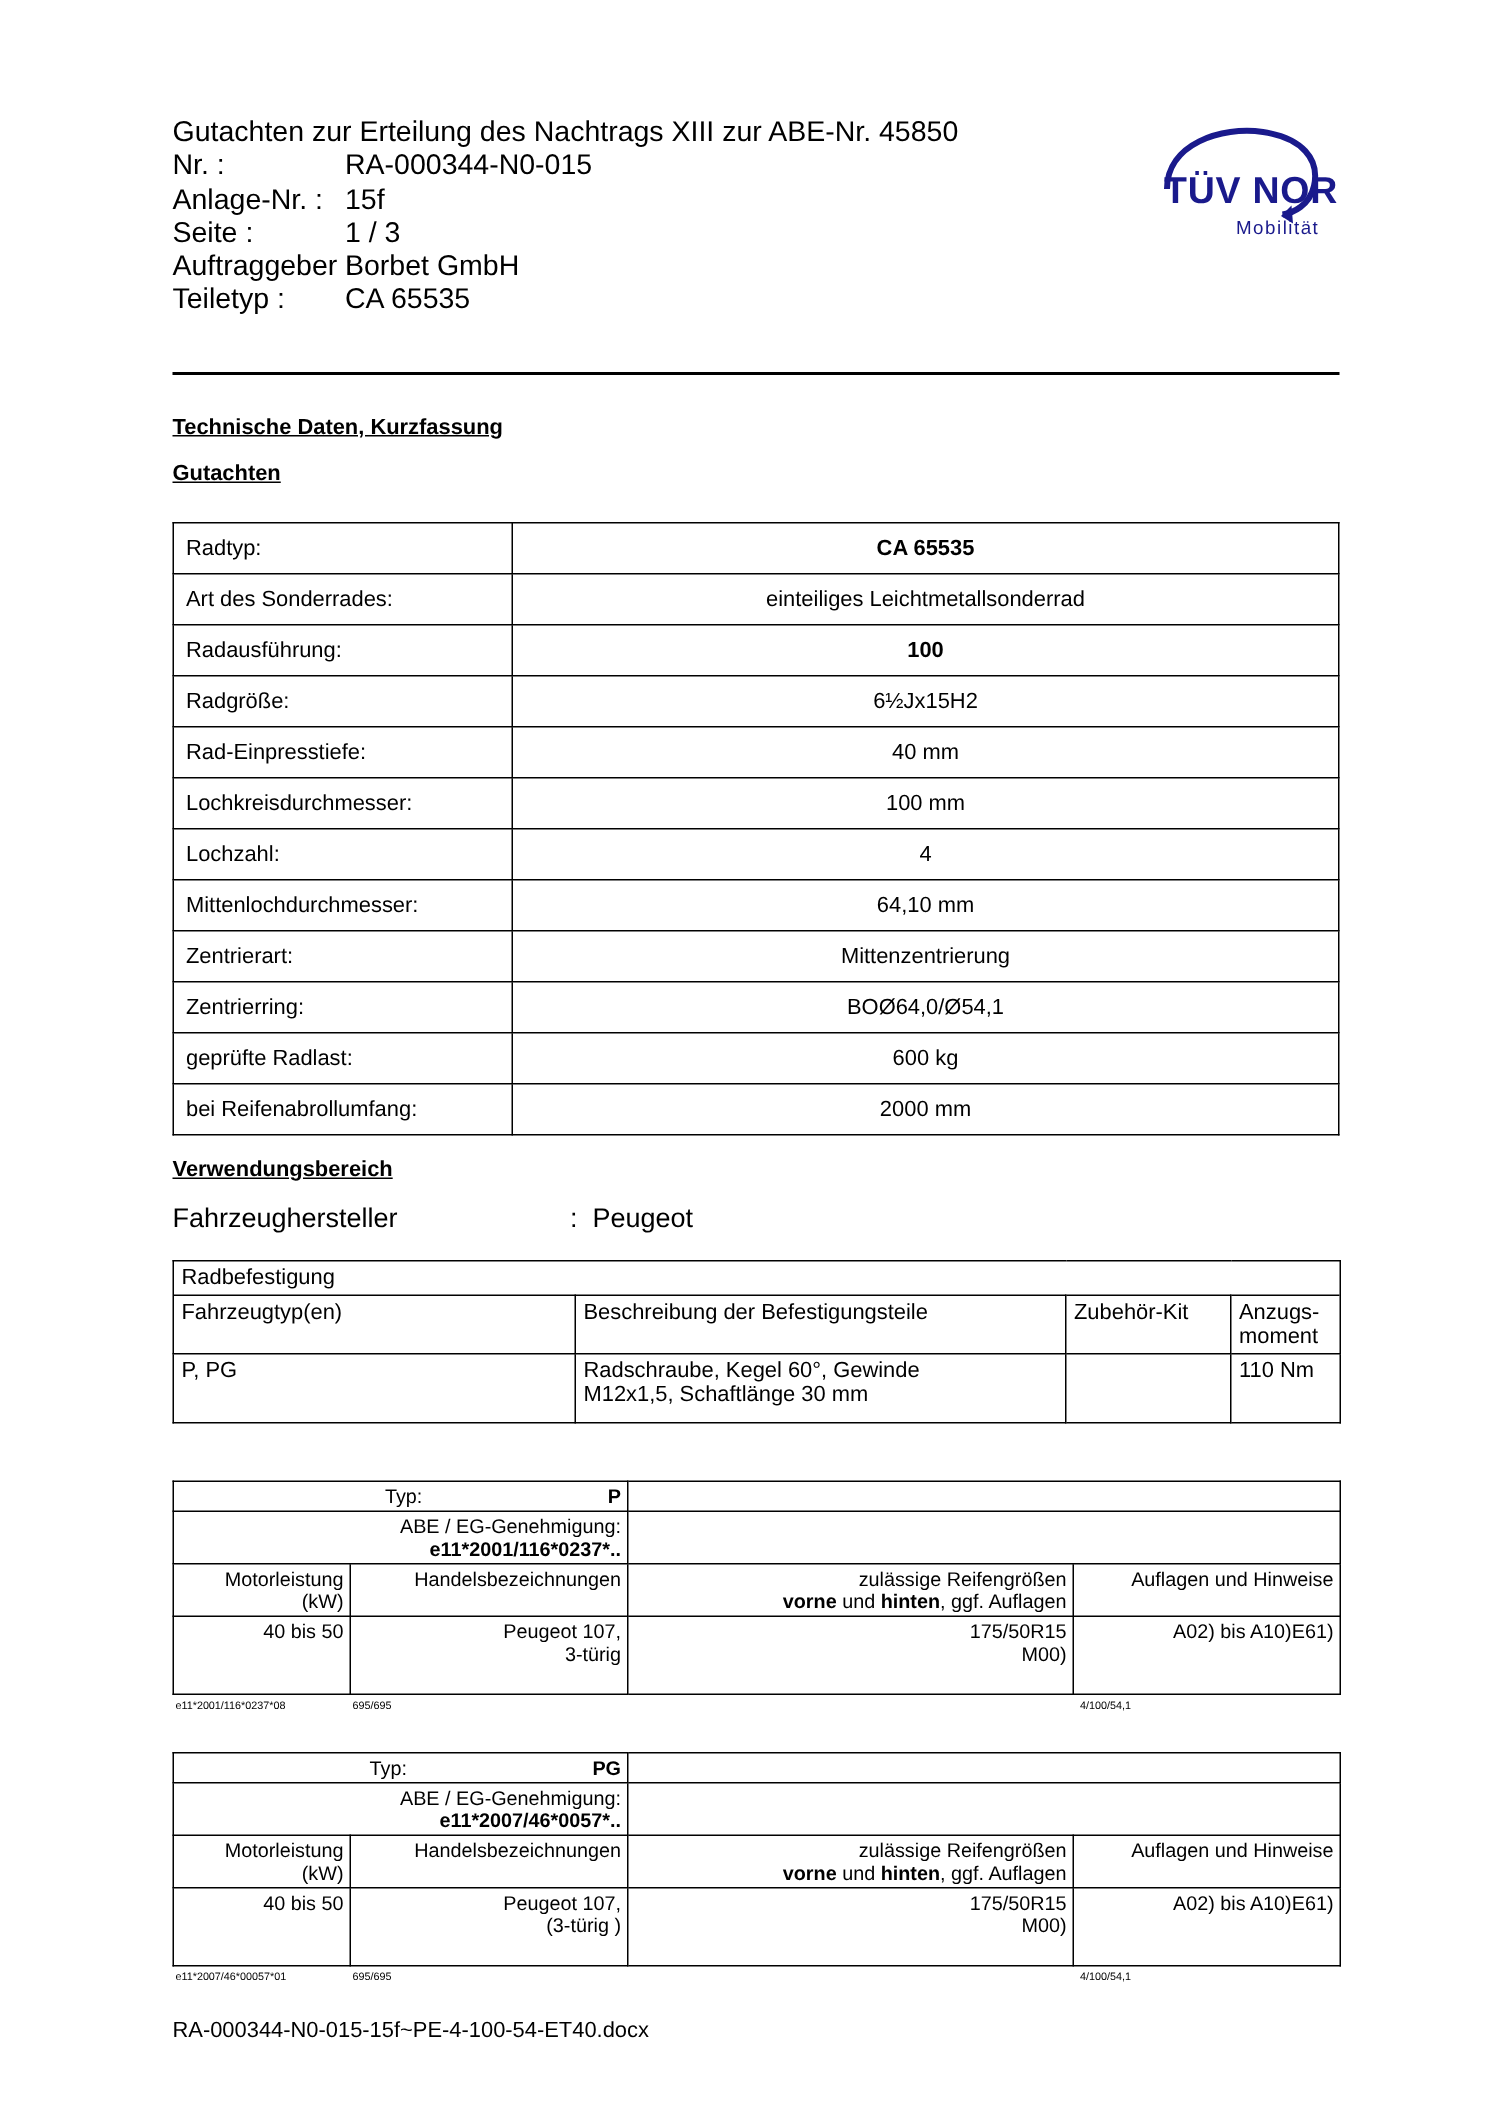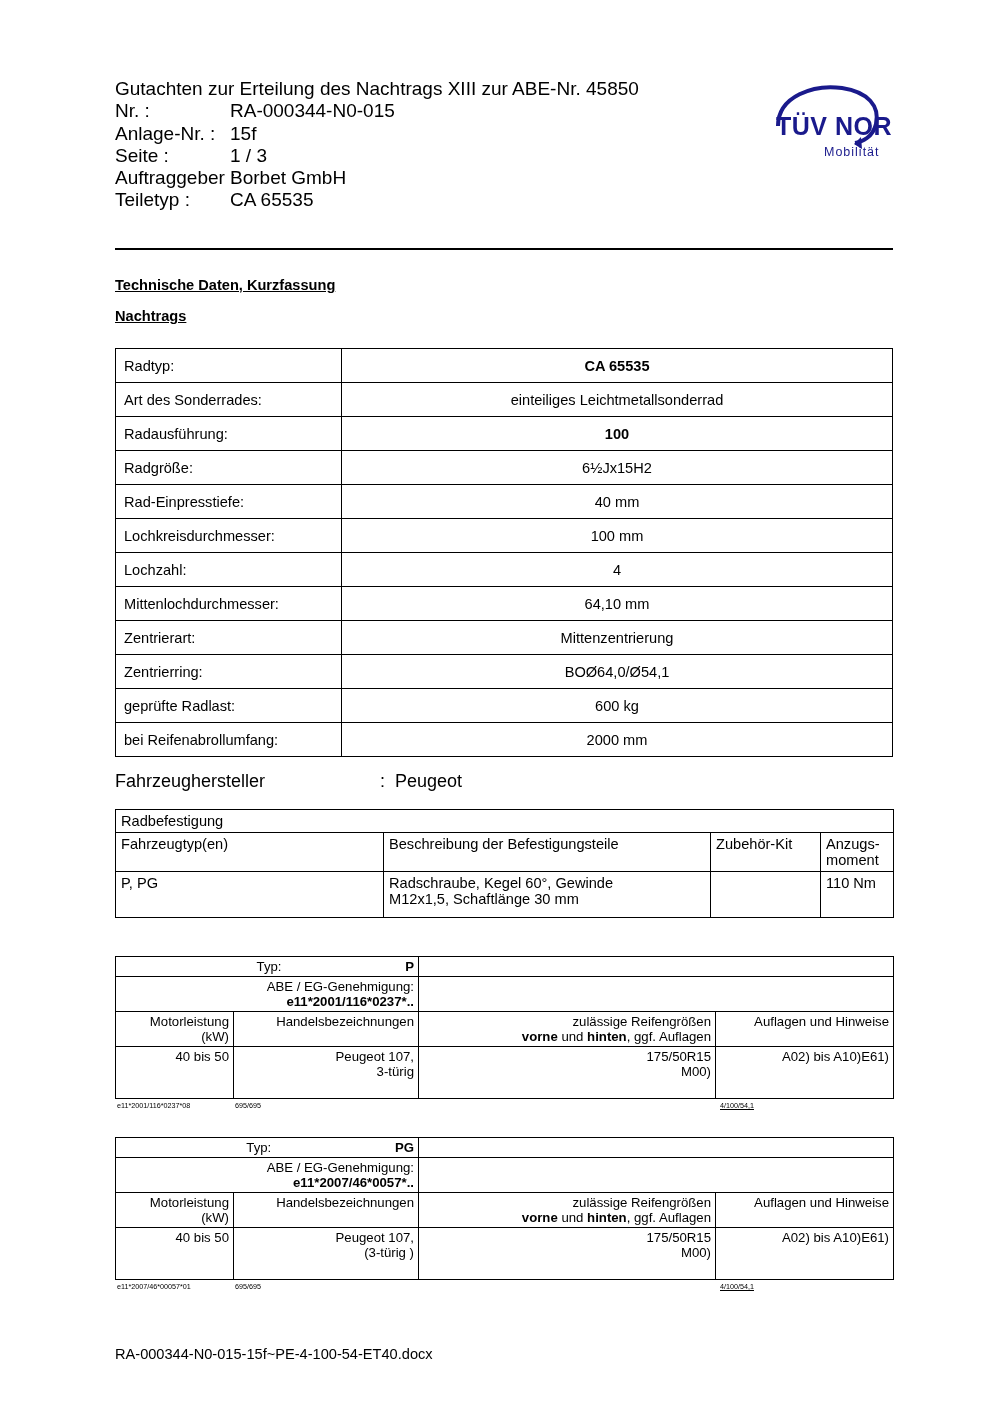--- a/index.html
+++ b/index.html
@@ -138,21 +138,21 @@
   td.tall { height: 52px; }
 
   .footnote-row {
     position: relative;
     font-size: 7.2px;
     margin-top: 2px;
     height: 12px;
   }
   .fn-a { position: absolute; left: 2px; top: 0; }
   .fn-b { position: absolute; left: 120px; top: 0; }
-  .fn-c { position: absolute; left: 605px; top: 0; text-decoration: underline; }
+  .fn-c { position: absolute; left: 605px; top: 0; }
 
   .docfooter {
     position: absolute;
     left: 115px;
     bottom: 42px;
     font-size: 14.6px;
   }
 </style>
 </head>
 <body>
@@ -190,21 +190,21 @@
         <path d="M143 57 L136 64 L144 69 Z" fill="#1a1a8c"></path>
         <text x="58" y="55" font-family="Liberation Sans, sans-serif" font-size="25" font-weight="bold" fill="#1a1a8c" letter-spacing="0.5">TÜV NORD</text>
         <text x="106" y="76" font-family="Liberation Sans, sans-serif" font-size="12.5" fill="#1a1a8c" letter-spacing="1">Mobilität</text>
       </svg>
     </div>
   </div>
 
   <hr class="rule">
 
   <h2 class="section">Technische Daten, Kurzfassung</h2>
-  <h3 class="subsection">Nachtrags</h3>
+  <h3 class="subsection">Gutachten</h3>
 
   <table class="raddaten">
     <tbody>
       <tr>
         <td class="label">Radtyp:</td>
         <td class="value bold">CA 65535</td>
       </tr>
       <tr>
         <td class="label">Art des Sonderrades:</td>
         <td class="value">einteiliges Leichtmetallsonderrad</td>
@@ -245,20 +245,21 @@
         <td class="label">geprüfte Radlast:</td>
         <td class="value">600 kg</td>
       </tr>
       <tr>
         <td class="label">bei Reifenabrollumfang:</td>
         <td class="value">2000 mm</td>
       </tr>
     </tbody>
   </table>
 
+  <h3 class="subsection verwendung-title">Verwendungsbereich</h3>
 
   <div class="hersteller">
     <div class="h-label">Fahrzeughersteller</div>
     <div class="h-value">:  Peugeot</div>
   </div>
 
   <table class="radbef">
     <colgroup>
       <col class="rb-c1">
         <col class="rb-c2">

